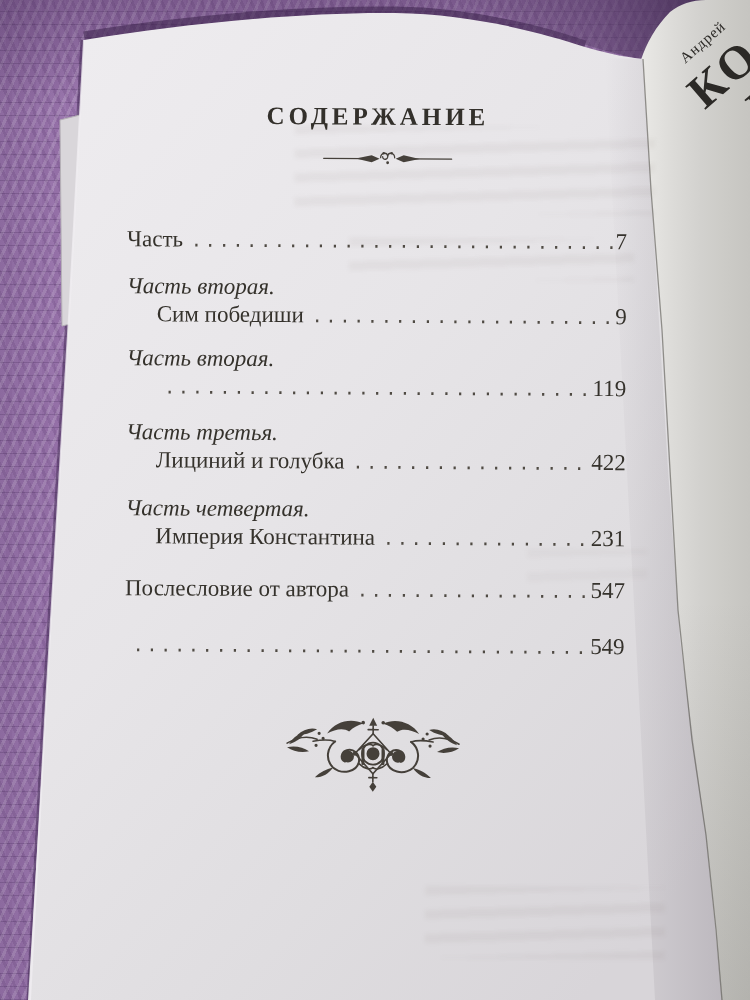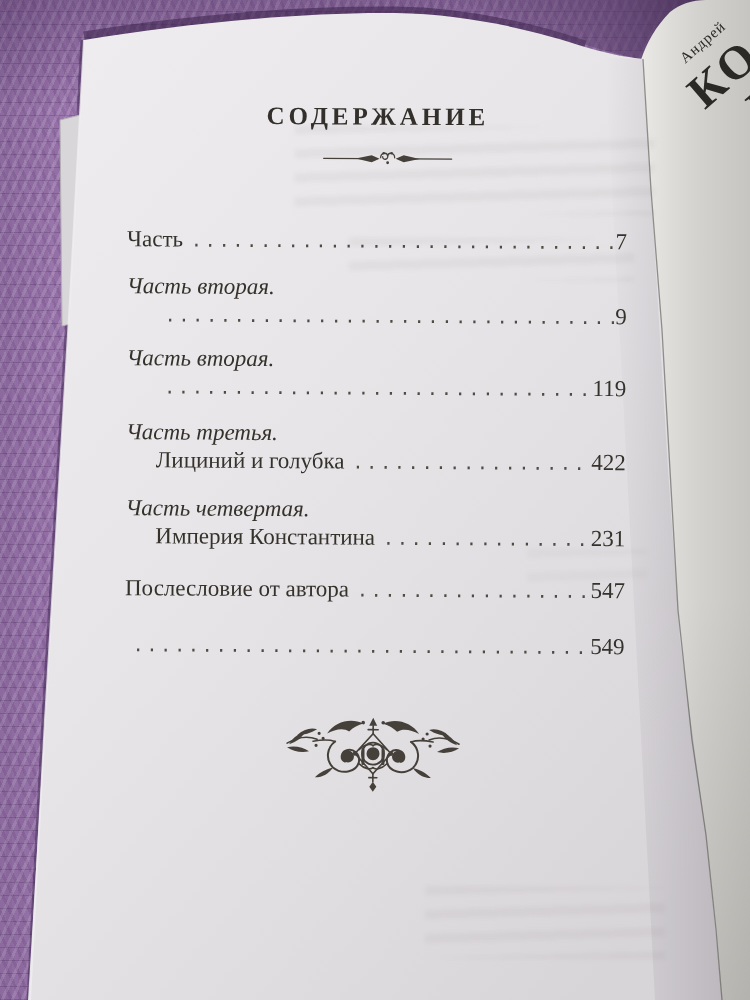--- a/index.html
+++ b/index.html
@@ -144,20 +144,21 @@
       <div class="trow mb18">
         <span class="lbl">Часть</span>
         <span class="leader"></span>
         <span class="num">7</span>
       </div>
 
       <div class="trow part">
         <span class="lbl">Часть вторая.</span>
       </div>
       <div class="trow sub mb15">
+        <span class="lbl">Сим победиши</span>
         <span class="leader"></span>
         <span class="num">9</span>
       </div>
 
       <div class="trow part">
         <span class="lbl">Часть вторая.</span>
       </div>
       <div class="trow sub mb17">
         <span class="leader"></span>
         <span class="num">119</span>

